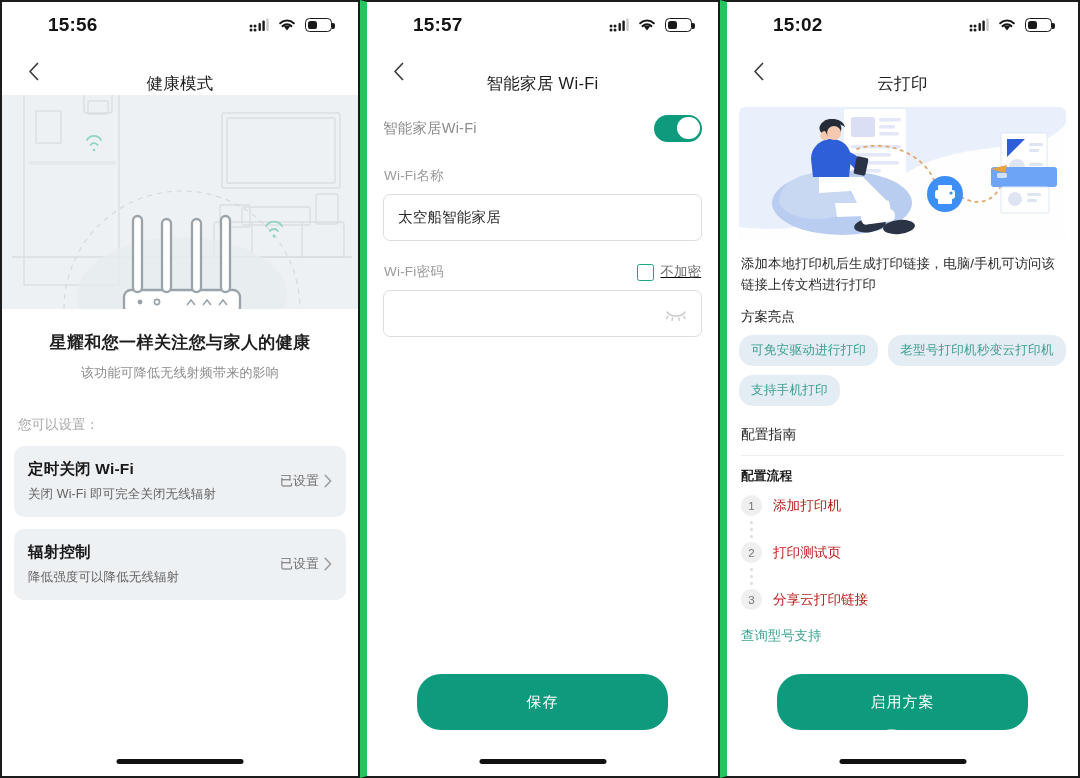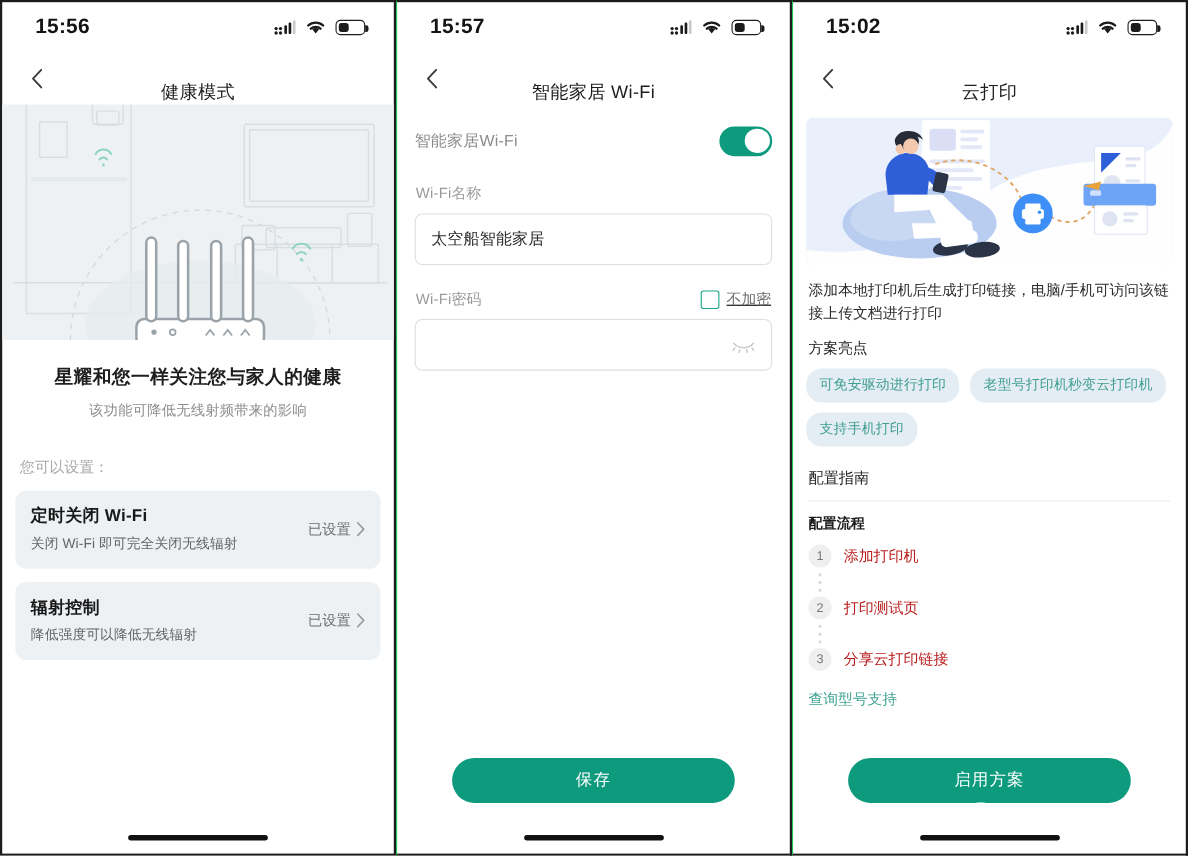--- a/index.html
+++ b/index.html
@@ -12,26 +12,26 @@
   .board { position: relative; width: 1080px; height: 778px; background:#ffffff; display:flex; }
 
   .phone {
     position: relative;
     width: 360px; height: 778px;
     background: #ffffff;
     border: 2px solid #1c1c1c;
     overflow: hidden;
     flex: 0 0 360px;
   }
-  .phone + .phone { border-left: 1px solid #22c55e; }
+  .phone + .phone { border-left: 7px solid #22c55e; }
 
   
   .statusbar {
     height: 46px; display: flex; align-items: center;
-    justify-content: space-between; padding: 0 26px 0 30px; gap: 20px;
+    justify-content: space-between; padding: 0 26px 0 46px; gap: 20px;
   }
   .clock { font-size: 19px; font-weight: 700; color: #141414; letter-spacing: .2px; }
   .sb-icons { display: flex; align-items: center; gap: 9px; }
 
   .sig { display: block; }
   .wifi-ic { display: block; }
   .batt {
     width: 27px; height: 14px; border: 1.6px solid #1b1b1b; border-radius: 4.5px;
     position: relative; display: flex; align-items: center; padding: 1.6px;
   }
@@ -101,21 +101,21 @@
     width: 21px; height: 21px; border-radius: 50%; background: #efefef; color: #777;
     font-size: 11.5px; display: flex; align-items: center; justify-content: center; flex: 0 0 auto;
   }
   .step-txt { margin-left: 11px; font-size: 13.6px; color: #b91c1c; }
   .step-dots { margin-left: 9px; height: 17px; display: flex; flex-direction: column; justify-content: space-between; }
   .step-dots i { width: 3px; height: 3px; border-radius: 50%; background: #dcdcdc; display: block; }
   .p3-link { margin: 12px 0 0 14px; font-size: 13.4px; color: #3fa392; cursor: pointer; }
 
   
   .btn {
-    position: absolute; left: 50px; right: 50px; bottom: 46px; height: 41px;
+    position: absolute; left: 50px; right: 50px; bottom: 46px; height: 56px;
     background: #0d9a7d; border-radius: 24px; display: flex; align-items: center;
     justify-content: center; color: #fff; font-size: 15px; letter-spacing: 1px; cursor: pointer; border: none;
   }
   .home-ind {
     position: absolute; bottom: 12px; left: 50%; transform: translateX(-50%);
     width: 127px; height: 5.5px; border-radius: 4px; background: #111;
   }
 
   
   .wm { position: absolute; right: 6px; bottom: 14px; display: flex; align-items: center; gap: 25px; opacity: .55; pointer-events: none; }

